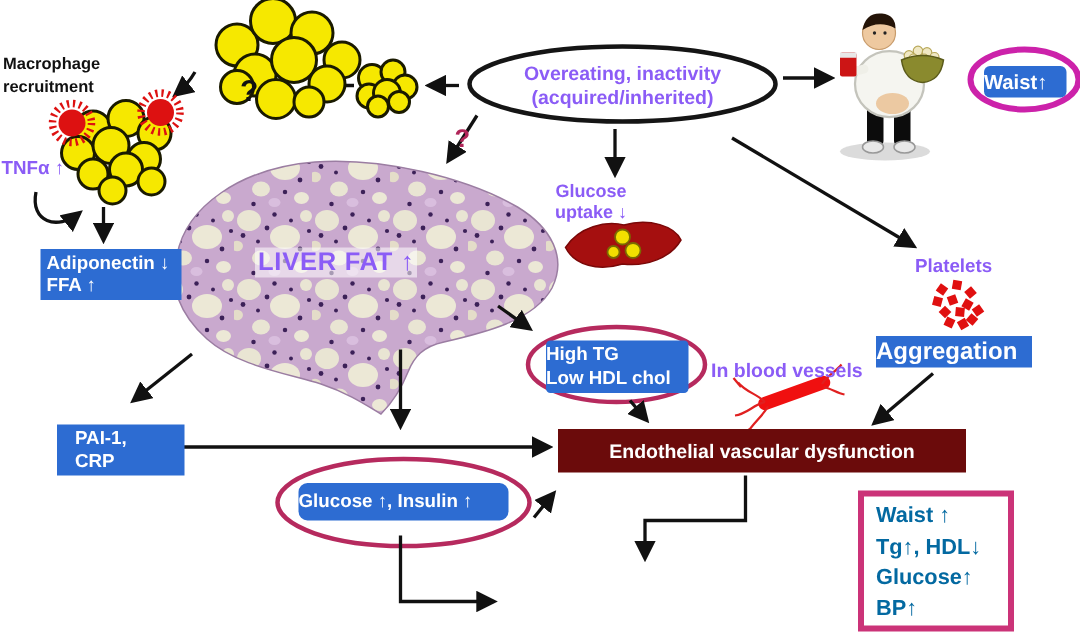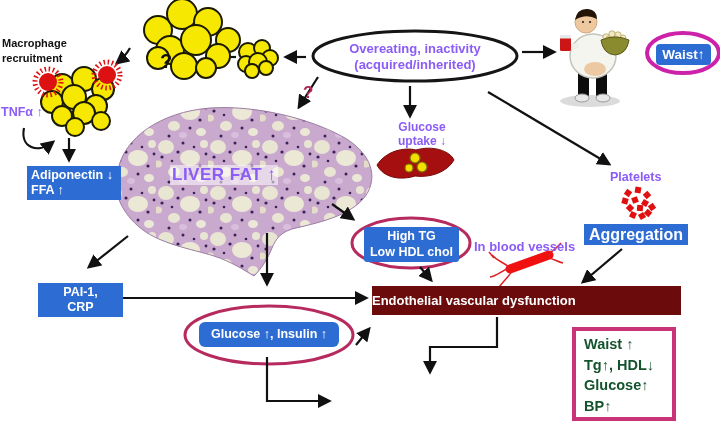--- a/index.html
+++ b/index.html
@@ -3,43 +3,43 @@
 <meta charset="utf-8">
 <style>
   html,body{margin:0;padding:0;background:#fff;}
   .stage{position:relative;width:720px;height:428px;background:#ffffff;overflow:hidden;
          font-family:"Liberation Sans",sans-serif;font-weight:bold;}
   .stage svg.overlay{position:absolute;left:0;top:0;}
   .lbl{position:absolute;white-space:pre-line;}
   .blue-text{color:#8b5cf6;}
   .black-text{color:#111111;}
   .crimson-text{color:#b02558;}
-  .bluebox{position:absolute;background:#2d6cd2;color:#ffffff;text-align:center;}
+  .bluebox{position:absolute;background:#2d6cd2;color:#ffffff;}
   .macrophage{left:2px;top:36px;width:120px;font-size:11px;line-height:1.35;}
   .tnf{left:1px;top:105px;font-size:12.5px;}
   .q-top{left:160px;top:50px;font-size:20px;}
   .q-mid{left:303px;top:83px;font-size:17px;}
   .overeating{left:313px;top:41px;width:204px;text-align:center;font-size:13px;line-height:1.22;}
   .waist{left:656px;top:44px;width:55px;height:21px;line-height:21px;font-size:13.5px;border-radius:4px;}
   .adiponectin{left:27px;top:166px;width:90px;font-size:12.5px;line-height:1.2;padding:2px 0 2px 4px;text-align:left;}
   .liverfat{left:170px;top:165px;font-size:17px;letter-spacing:.5px;background:rgba(255,255,255,.55);padding:0 2px;}
-  .glucoseuptake{left:388px;top:121px;width:68px;text-align:center;font-size:12px;line-height:1.15;}
+  .glucoseuptake{left:360px;top:121px;width:68px;text-align:center;font-size:12px;line-height:1.15;}
   .platelets{left:610px;top:170px;font-size:12.5px;}
   .aggregation{left:584px;top:224px;width:104px;height:21px;line-height:21px;font-size:16px;}
   .hightg{left:364px;top:227px;width:95px;font-size:12.5px;line-height:1.25;padding:2px 0;border-radius:3px;}
   .inblood{left:474px;top:239px;font-size:13px;}
   .pai{left:38px;top:283px;width:61px;font-size:12.5px;line-height:1.2;padding:2px 12px;}
-  .endothelial{position:absolute;left:372px;top:286px;width:309px;height:29px;line-height:29px;
-               background:#6b0b0b;color:#fff;font-size:13px;}
+  .endothelial{position:absolute;left:372px;top:286px;width:272px;height:29px;line-height:29px;
+               background:#6b0b0b;color:#fff;text-align:center;font-size:13px;}
   .glucoseinsulin{left:199px;top:322px;width:140px;height:25px;line-height:25px;font-size:12.5px;border-radius:6px;}
   .metabolic{position:absolute;left:336px;top:378px;width:193px;height:45px;line-height:45px;border-radius:13px;
              color:#fff;text-align:center;font-size:15px;
              background:radial-gradient(ellipse 70% 62% at 50% 55%, #ff6a10 0%, #e03000 38%, #6a0e00 75%, #1c0400 100%);}
   .criteria{position:absolute;left:572px;top:327px;width:104px;height:94px;box-sizing:border-box;
-            border:4px solid #cb3378;background:#ffffff;color:#14532d;
+            border:4px solid #cb3378;background:#ffffff;color:#0369a1;
             font-size:14.5px;line-height:1.42;padding:3px 0 0 8px;white-space:pre-line;}
 </style>
 </head>
 <body>
 
 <div class="stage">
 
   <svg class="overlay" width="720" height="428" viewBox="0 0 720 428">
     <defs>
       <marker id="ah" viewBox="0 0 10 10" refX="8" refY="5" markerWidth="6.5" markerHeight="6.5" orient="auto-start-reverse">

